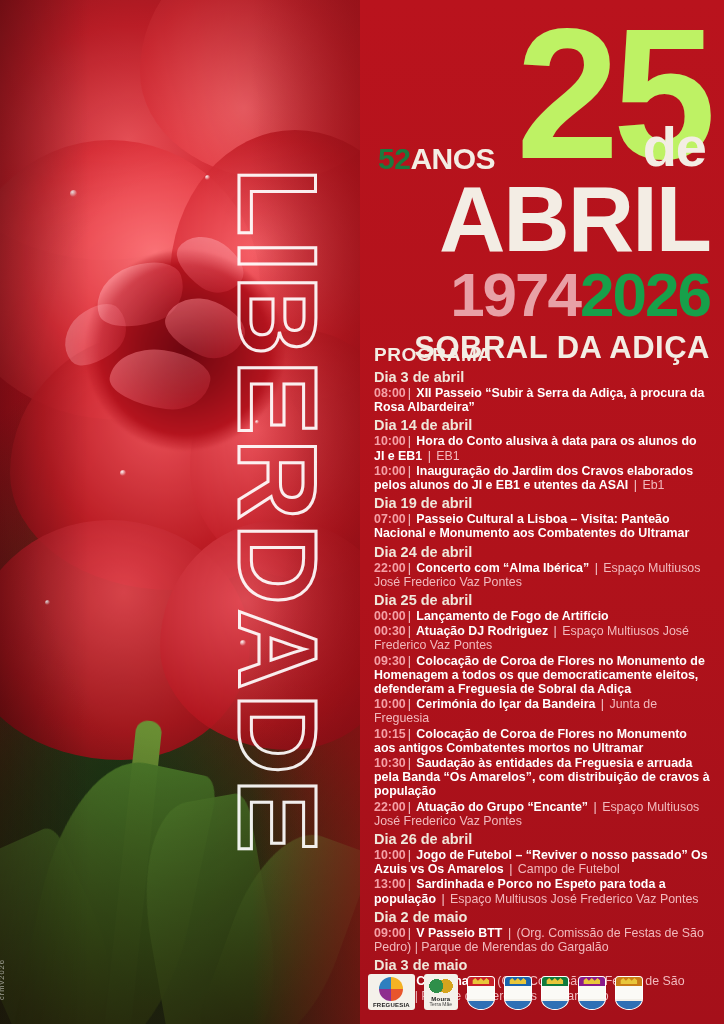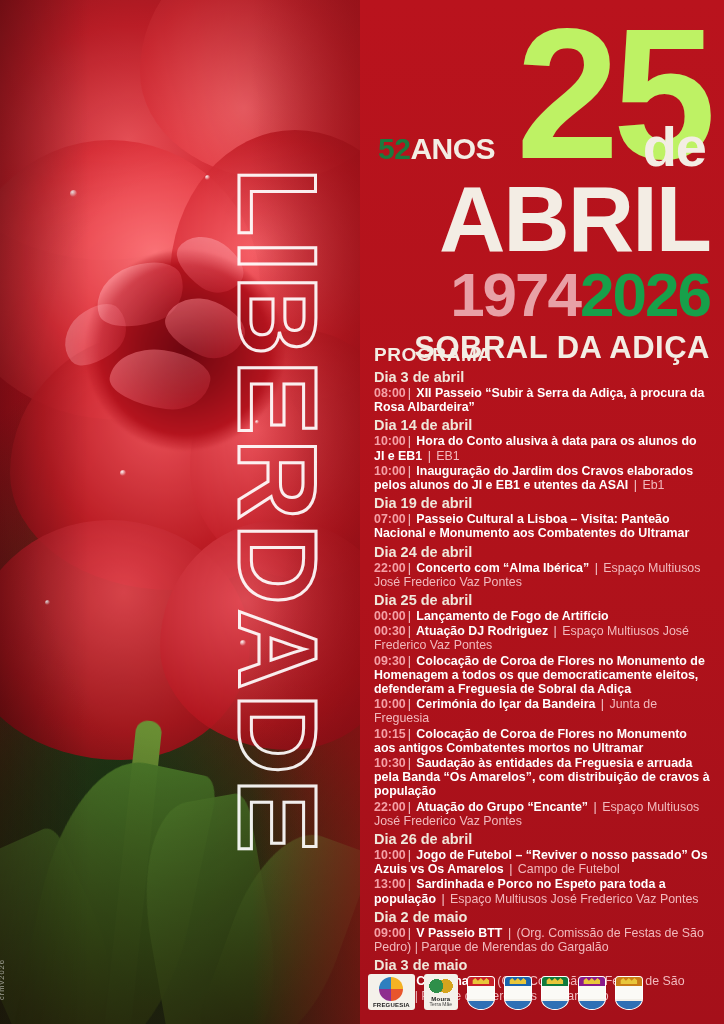--- a/index.html
+++ b/index.html
@@ -150,21 +150,21 @@
   .num25 {
     position: absolute; right: 0; top: -16px;
     font-size: 185px; line-height: 185px; font-weight: 700;
     color: #bef264; letter-spacing: -6px;
   }
   .de {
     position: absolute; right: 4px; top: 96px;
     font-size: 56px; font-weight: 700; color: #f3ede4; letter-spacing: -1px;
   }
   .anos {
-    position: absolute; left: 6px; top: 114px;
+    position: absolute; left: 6px; top: 124px;
     font-size: 30px; font-weight: 700; color: #f3ede4; letter-spacing: -.5px;
   }
   .anos .fifty { color: #1c7a3e; }
 
   .abril {
     font-size: 92px; line-height: 86px; font-weight: 700;
     color: #f3ede4; letter-spacing: -2px; text-align: right;
     margin-top: 2px;
   }
   .years {

